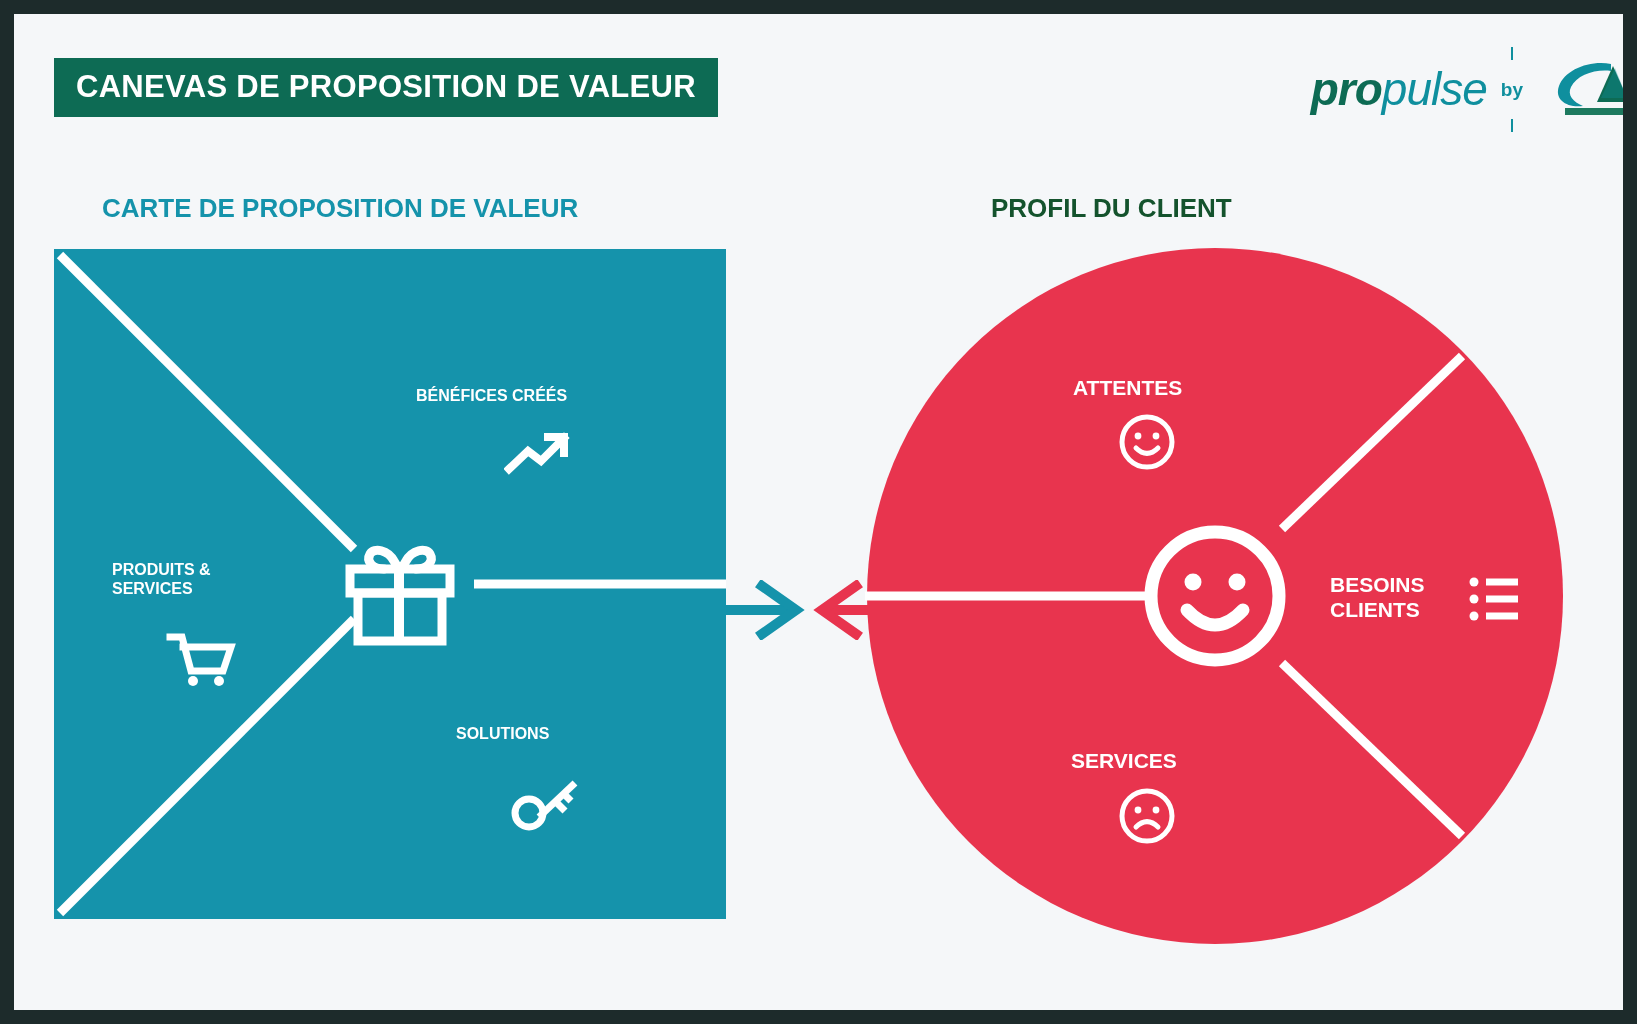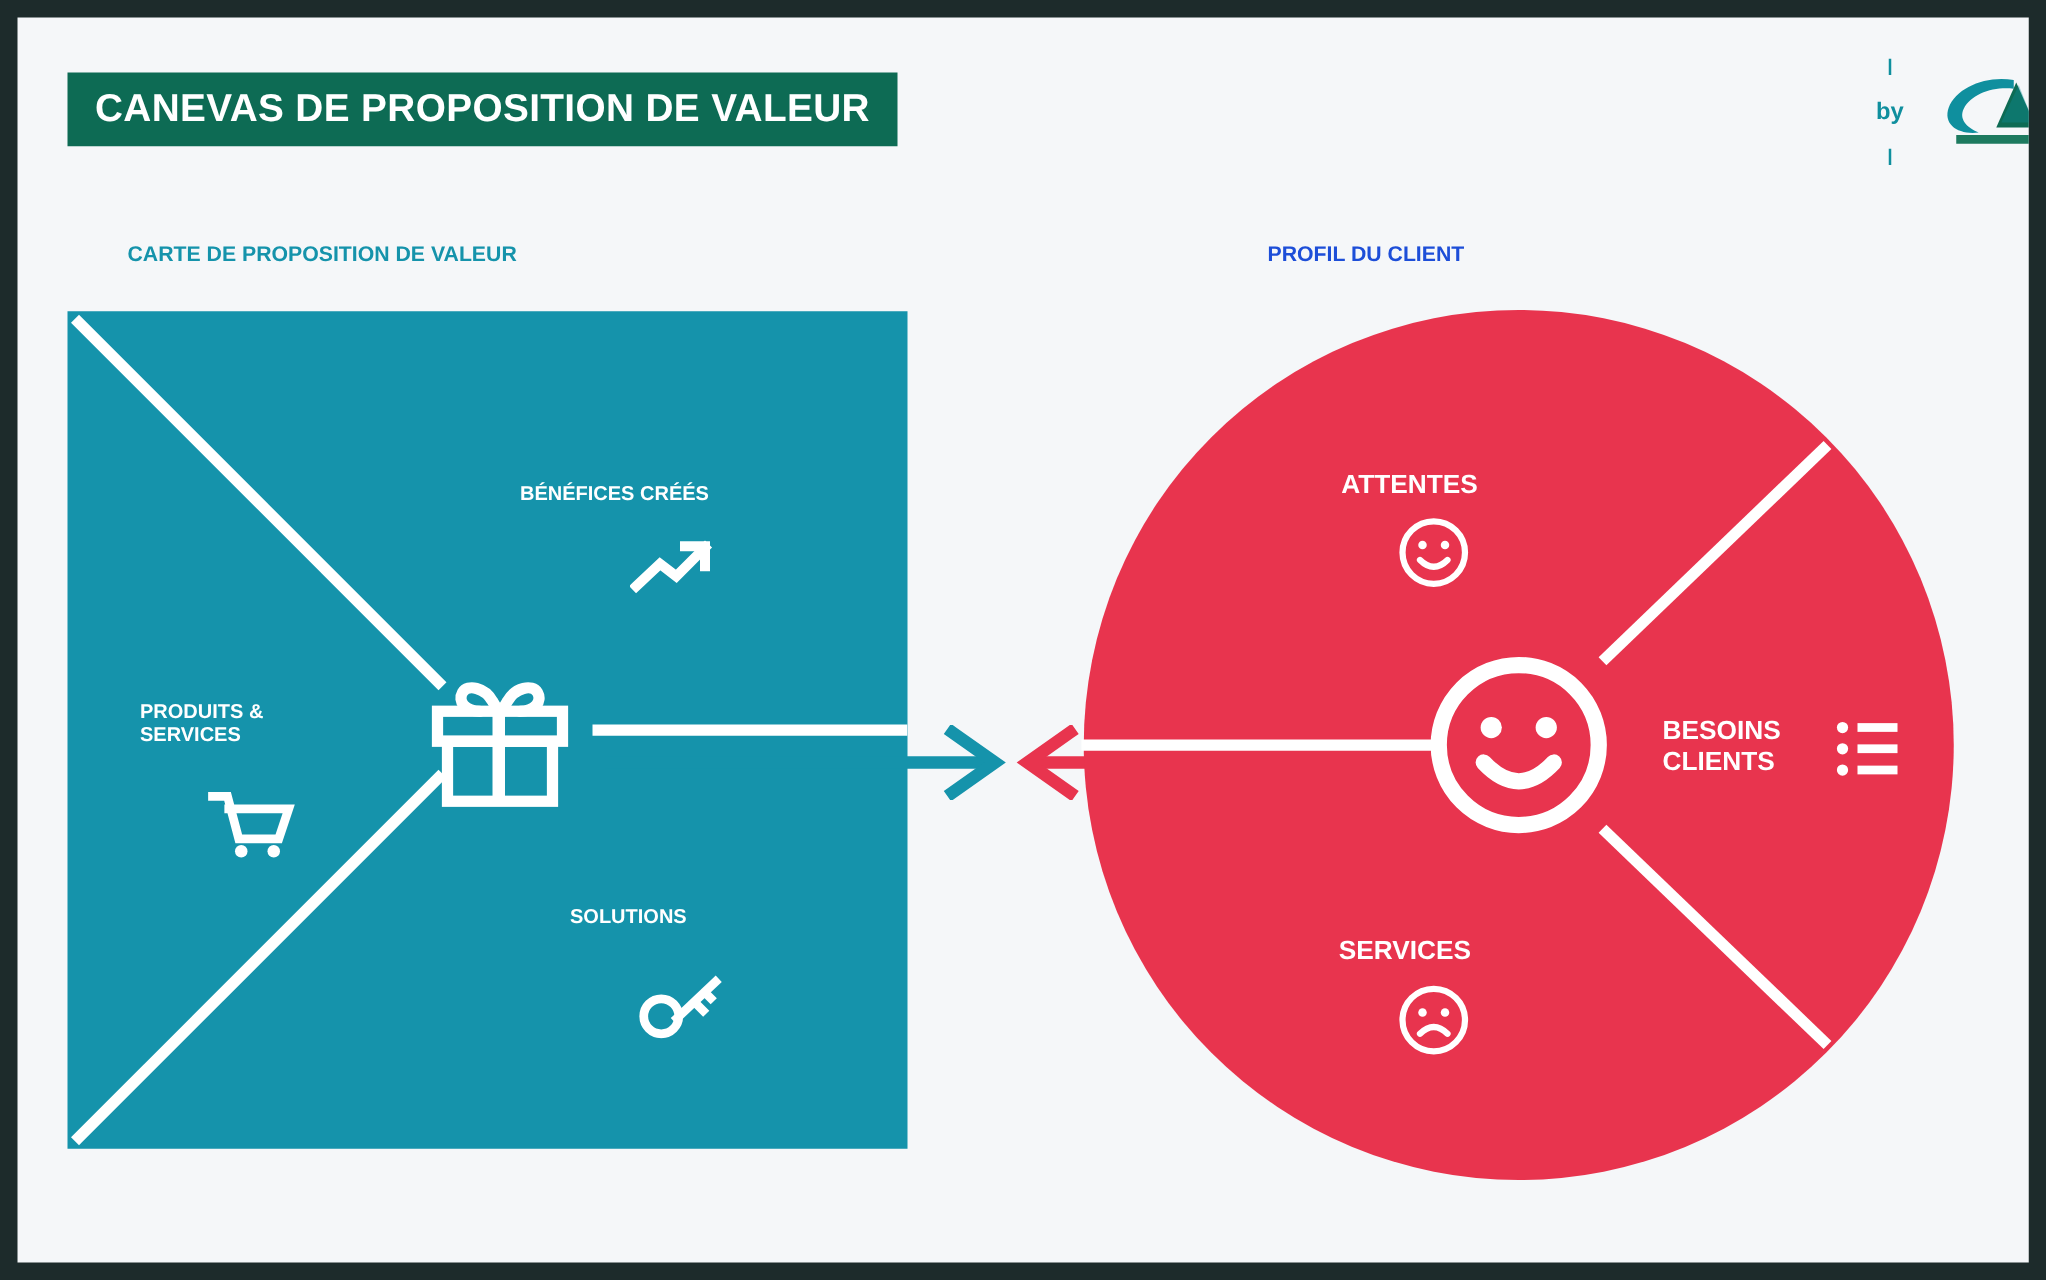--- a/index.html
+++ b/index.html
@@ -47,25 +47,25 @@
     display: flex; flex-direction: column; align-items: center;
     color: #0f8f9e; font-size: 19px; font-weight: bold; line-height: 1;
     gap: 20px;
   }
   #logo-by .bar { width: 2px; height: 13px; background: #0f8f9e; }
   #logo-ca { position: relative; width: 92px; height: 62px; }
 
   
   .section-heading {
     position: absolute;
-    font-size: 17px; font-weight: bold; line-height: 1;
+    font-size: 26px; font-weight: bold; line-height: 1;
     white-space: nowrap;
   }
   #heading-left { left: 88px; top: 181px; color: #1593ab; }
-  #heading-right { left: 1000px; top: 181px; color: #1d4ed8; }
+  #heading-right { left: 977px; top: 181px; color: #14532d; }
 
   
   #value-map {
     position: absolute;
     left: 40px; top: 235px;
     width: 672px; height: 670px;
     background: #1593ab;
   }
   #value-map .diag { position: absolute; inset: 0; }
   .vm-label {
@@ -110,20 +110,21 @@
 </head>
 <body>
 
 <div id="canvas">
 
   <div id="title-banner">
     <div class="txt">CANEVAS DE PROPOSITION DE VALEUR</div>
   </div>
 
   <div id="logo-area">
+    <div id="logo-propulse"><span class="pro">pro</span><span class="pulse">pulse</span></div>
     <div id="logo-by">
       <div class="bar"></div>
       <span>by</span>
       <div class="bar"></div>
     </div>
     <div id="logo-ca">
       <svg width="92" height="62" viewBox="0 0 92 62">
         <path d="M74 6 C 52 2, 28 12, 22 28 C 17 42, 30 50, 46 48 C 36 44, 30 37, 34 29 C 40 17, 58 11, 74 13 Z" fill="#0f8f9e"></path>
         <path d="M76 8 L 92 44 L 60 44 Z" fill="#0d6b54"></path>
         <path d="M78 10 L 90 40 L 64 40 Z" fill="#0f8f9e" opacity="0.35"></path>

